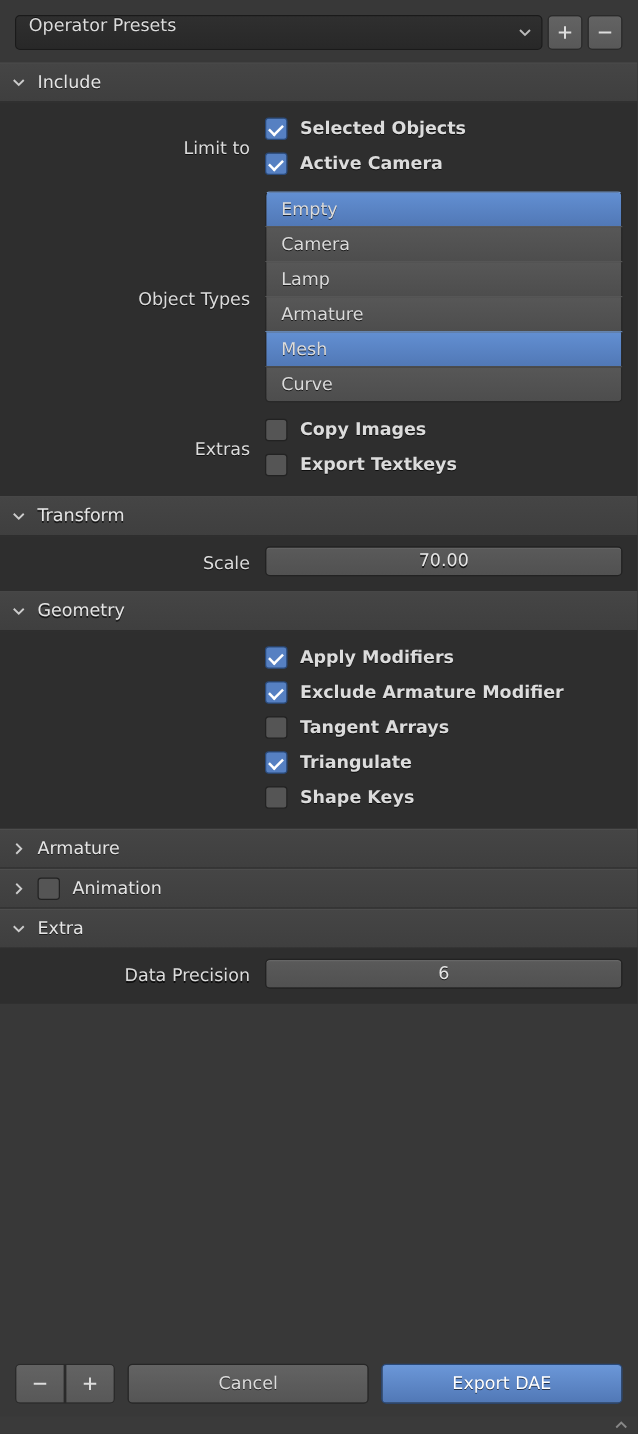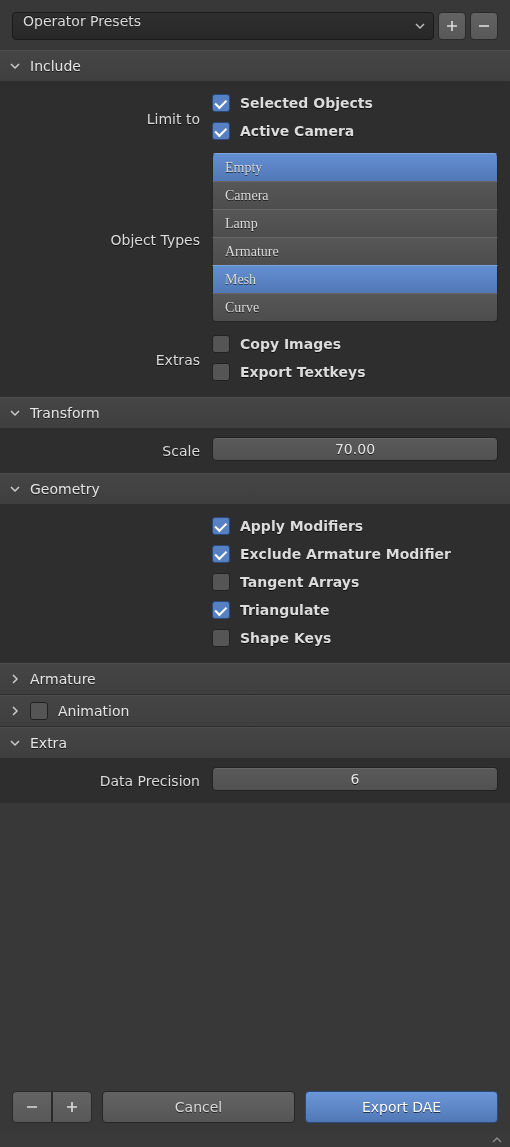--- a/index.html
+++ b/index.html
@@ -107,21 +107,20 @@
   
   .enum { display:flex; flex-direction:column; width:100%; }
   .enum-item {
     height:29px; display:flex; align-items:center;
     background: linear-gradient(to bottom, #575757, #4d4d4d);
     border:1px solid #262626;
     border-top-color:#666;
     padding:0 12px;
     text-shadow: 0 1px 0 rgba(0,0,0,0.7);
     margin-top:-1px;
-    font-family:Liberation Serif, serif;
   }
   .enum-item:first-child { border-radius:4px 4px 0 0; margin-top:0; }
   .enum-item:last-child { border-radius:0 0 4px 4px; }
   .enum-item.sel {
     background: linear-gradient(to bottom, #628fd2, #5178b6);
     border-top-color:#7aa3db;
   }
 
   
   .numfield {

